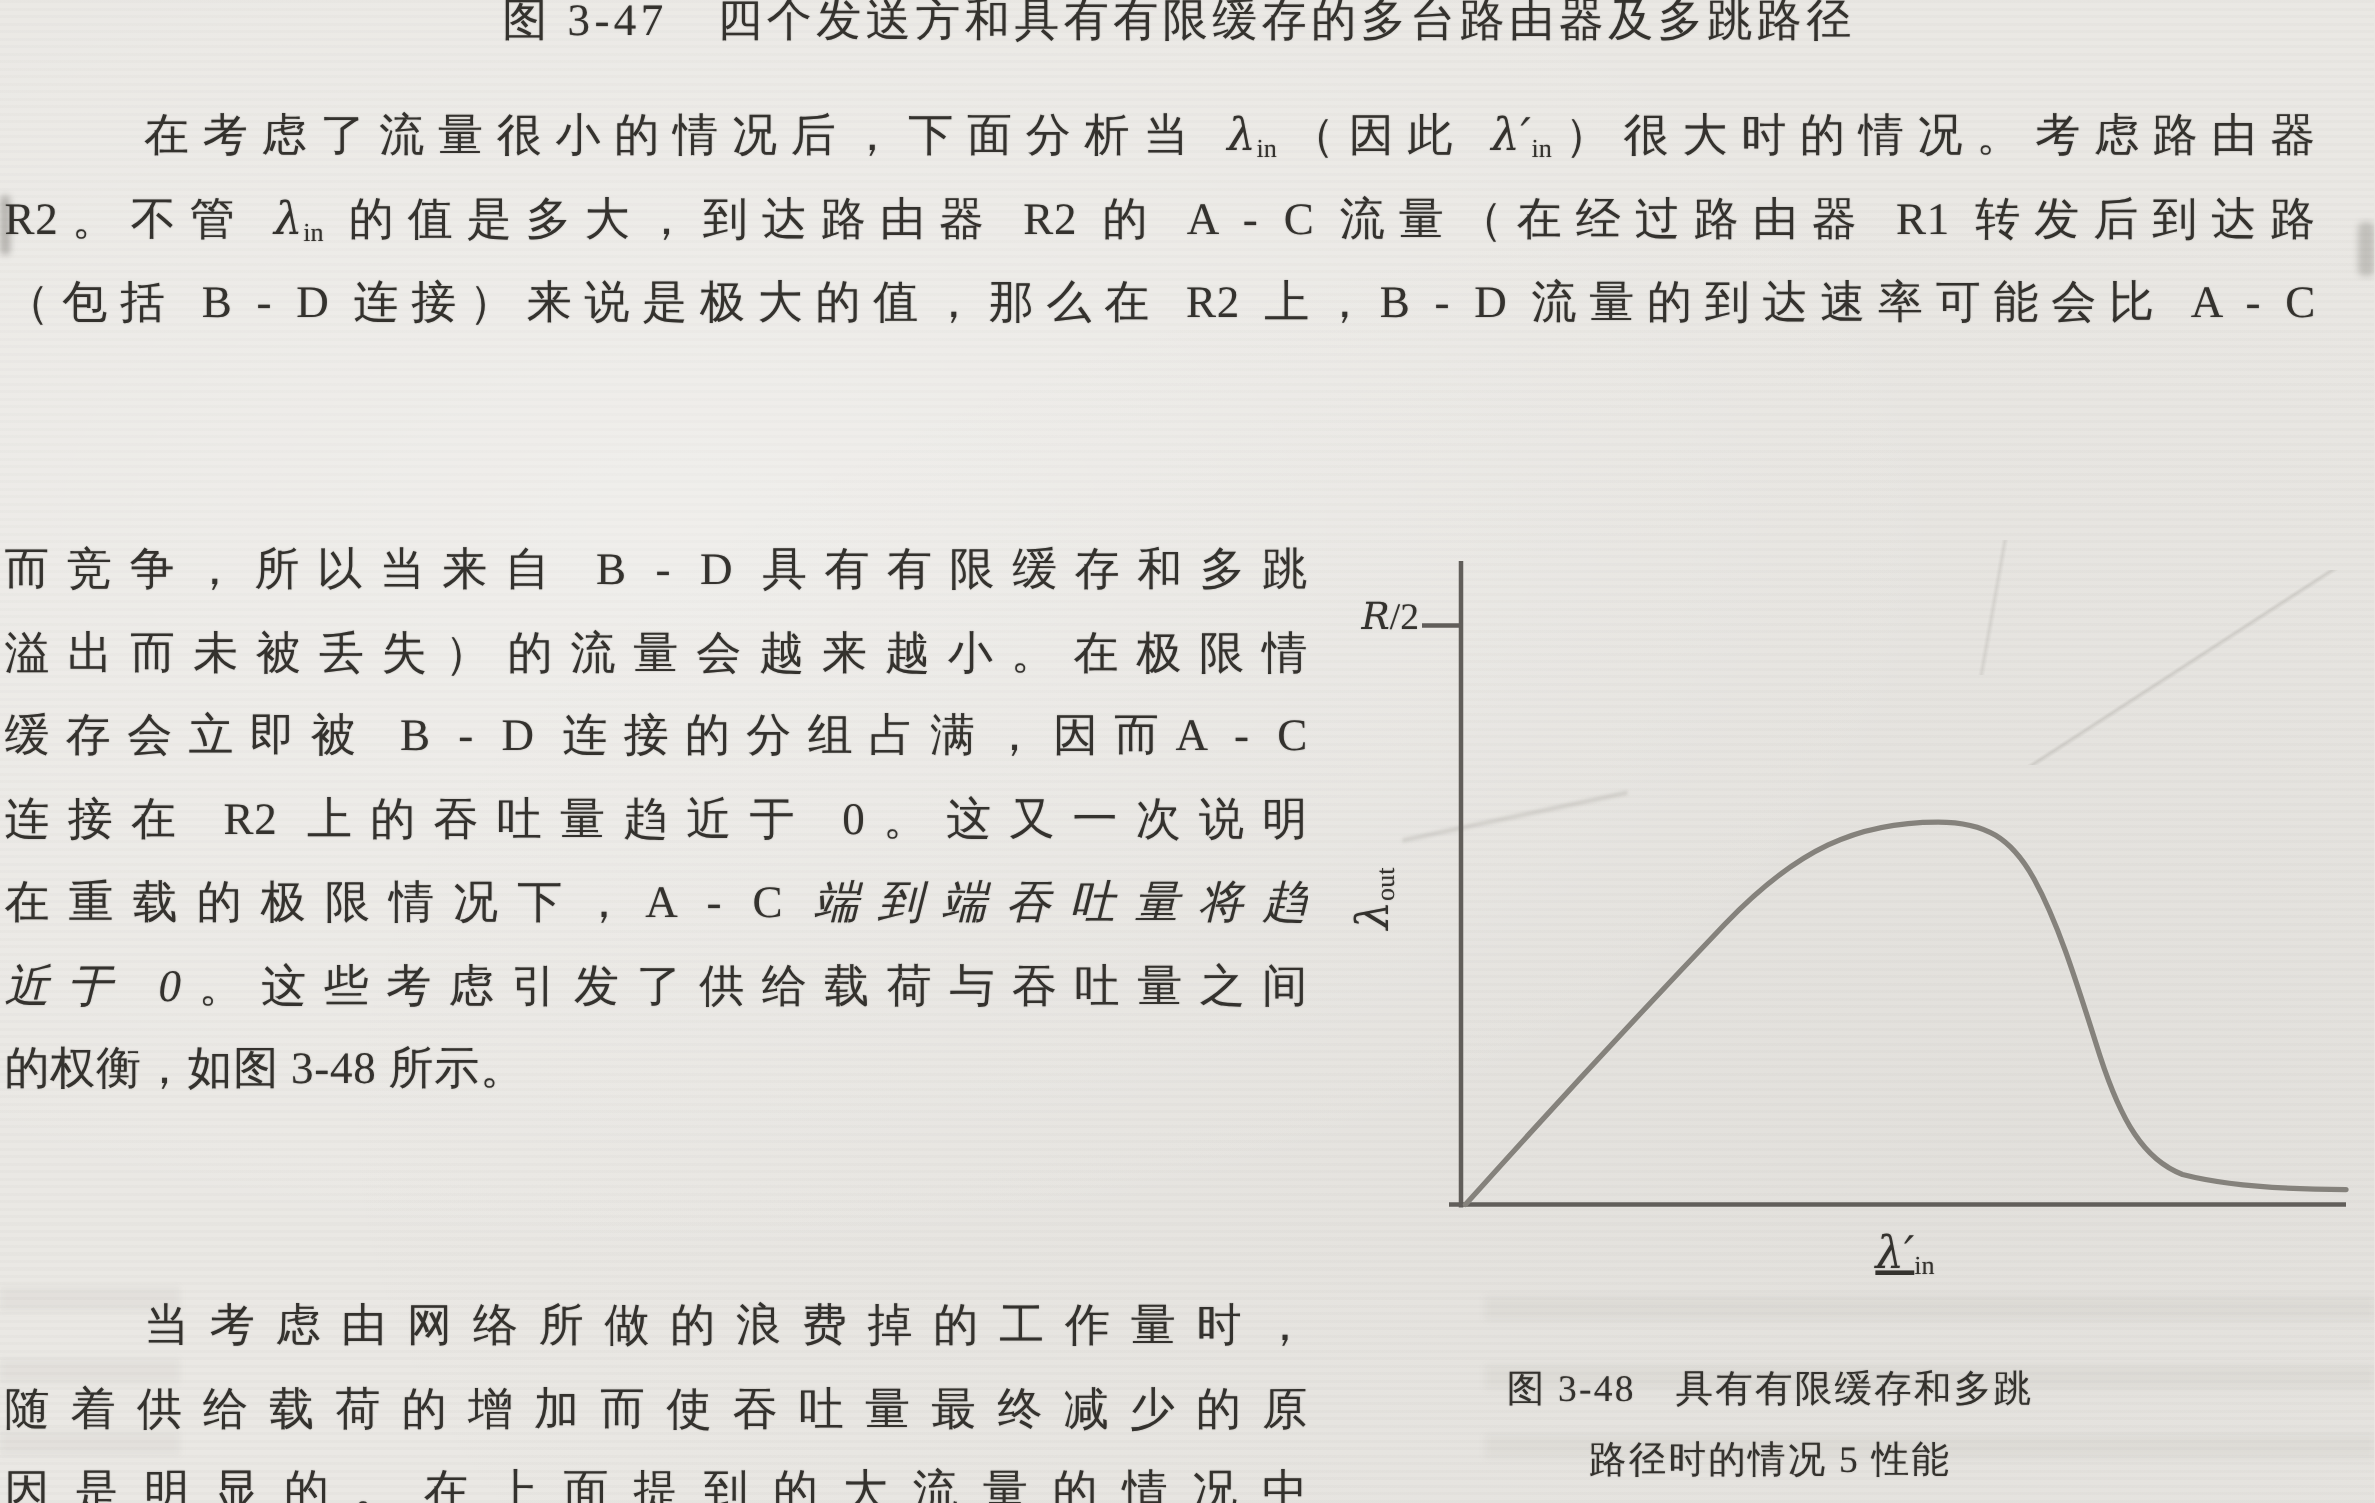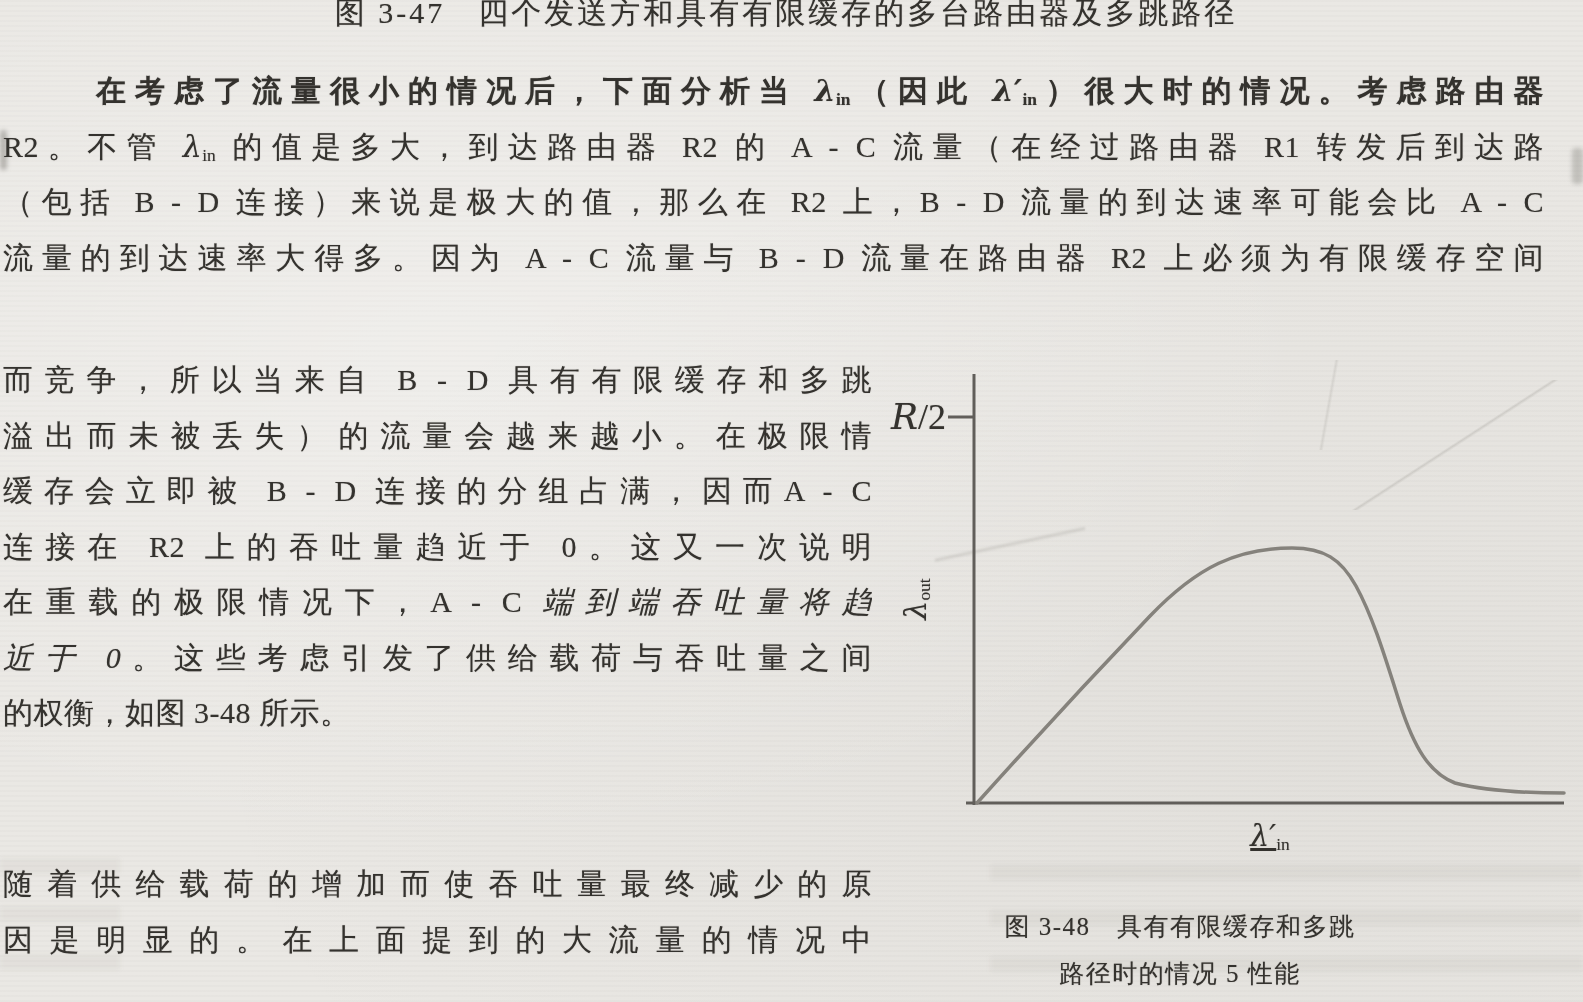--- a/index.html
+++ b/index.html
@@ -31,36 +31,36 @@
   .a-mottle-bl{left:0;top:855px;width:120px;height:147px;
     background:repeating-linear-gradient(0deg, transparent 0 32px, rgba(115,112,104,.06) 32px 48px);filter:blur(2px);}
 
   .txt{position:absolute;letter-spacing:.5px;}
   .line{
     height:55.5px;line-height:55.5px;overflow:hidden;
     font-size:30px;
     text-shadow:0 0 1px rgba(58,55,50,.45);
   }
   .just{text-align:justify;text-align-last:justify;}
-  .indent{padding-left:93px;box-sizing:border-box;font-weight:bold;}
+  .indent{padding-left:93px;box-sizing:border-box;}
   .seg-sub{font-size:.58em;vertical-align:-.25em;letter-spacing:0;}
   .seg-it{font-style:italic;font-family:"DejaVu Serif","Liberation Serif",serif;}
   .seg-kai{font-style:italic;margin-top:44px;}
 
   .caption-top{
     position:absolute;left:0;top:-7px;width:1572px;text-align:center;
     font-size:30px;letter-spacing:3px;text-shadow:0 0 1px rgba(58,55,50,.45);
   }
   .p1{left:3px;top:63px;width:1541px;}
   .col-left{left:3px;top:352px;width:869px;}
   .p2{left:3px;top:856px;width:869px;}
 
   .chart{position:absolute;left:878px;top:358px;width:705px;height:520px;}
   .chart svg{position:absolute;left:0;top:0;}
-  .chart-label{position:absolute;font-size:36px;text-shadow:0 0 1px rgba(58,55,50,.4);}
+  .chart-label{position:absolute;font-size:25px;text-shadow:0 0 1px rgba(58,55,50,.4);}
   .ytick-label{left:4px;top:38px;width:64px;text-align:right;}
   .ylabel{left:-6px;top:222px;width:88px;height:38px;line-height:38px;text-align:center;
     transform:rotate(-90deg);font-size:30px;}
   .xlabel{left:347px;top:460px;width:90px;text-align:center;font-size:30px;text-decoration:underline;}
 
   .fig48-caption{
     position:absolute;left:945px;top:903px;width:470px;text-align:center;
     font-size:25px;letter-spacing:1.5px;
   }
   .fig48-caption .cap-line{height:47px;line-height:47px;text-shadow:0 0 1px rgba(58,55,50,.45);}
@@ -76,34 +76,34 @@
 <div class="artifact a-speck-left"></div>
 <div class="artifact a-speck-right"></div>
 <div class="artifact a-mottle-bl"></div>
 
 <div class="caption-top"><span>图 3-47　四个发送方和具有有限缓存的多台路由器及多跳路径</span></div>
 
 <div class="txt p1">
   <div class="line just indent"><span>在考虑了流量很小的情况后，下面分析当 </span><span class="seg-it">λ</span><span class="seg-sub">in</span><span>（因此 </span><span class="seg-it">λ′</span><span class="seg-sub">in</span><span>）很大时的情况。考虑路由器</span></div>
   <div class="line just"><span>R2。不管 </span><span class="seg-it">λ</span><span class="seg-sub">in</span><span> 的值是多大，到达路由器 R2 的 A - C 流量（在经过路由器 R1 转发后到达路</span></div>
   <div class="line just"><span>（包括 B - D 连接）来说是极大的值，那么在 R2 上，B - D 流量的到达速率可能会比 A - C</span></div>
-  <div class="line just"><span>流量的到达速率大得多。因为 A - C 流量与 B - D 流量在路由器 R2 上必须为有限缓存空间</span></div>
 </div>
 
 <div class="txt col-left">
   <div class="line just"><span>而竞争，所以当来自 B - D 具有有限缓存和多跳</span></div>
   <div class="line just"><span>溢出而未被丢失）的流量会越来越小。在极限情</span></div>
   <div class="line just"><span>缓存会立即被 B - D 连接的分组占满，因而A - C</span></div>
   <div class="line just"><span>连接在 R2 上的吞吐量趋近于 0。这又一次说明</span></div>
   <div class="line just"><span>在重载的极限情况下，A - C </span><span class="seg-kai">端到端吞吐量将趋</span></div>
   <div class="line just"><span class="seg-kai">近于 0</span><span>。这些考虑引发了供给载荷与吞吐量之间</span></div>
   <div class="line"><span>的权衡，如图 3-48 所示。</span></div>
 </div>
 
 <div class="txt p2">
+  <div class="line just indent"><span>当考虑由网络所做的浪费掉的工作量时，</span></div>
   <div class="line just"><span>随着供给载荷的增加而使吞吐量最终减少的原</span></div>
   <div class="line just"><span>因是明显的。在上面提到的大流量的情况中</span></div>
 </div>
 
 <div class="chart">
   <svg width="705" height="520" viewBox="0 0 705 520">
     <path d="M96,16 L96,447" stroke="#615e5a" stroke-width="3" fill="none"></path>
     <path d="M88,445 L686,445" stroke="#615e5a" stroke-width="3" fill="none"></path>
     <path d="M70,59 L96,59" stroke="#615e5a" stroke-width="3" fill="none"></path>
     <path d="M99,445

